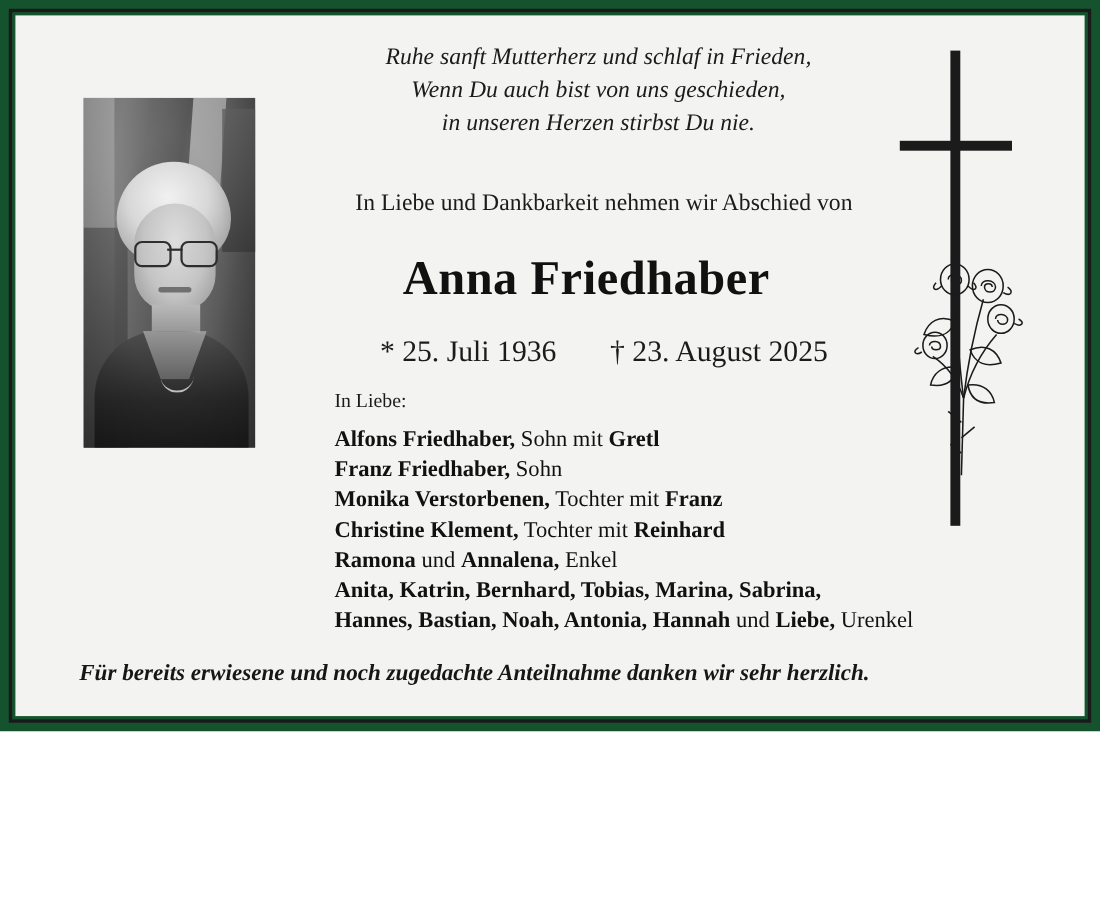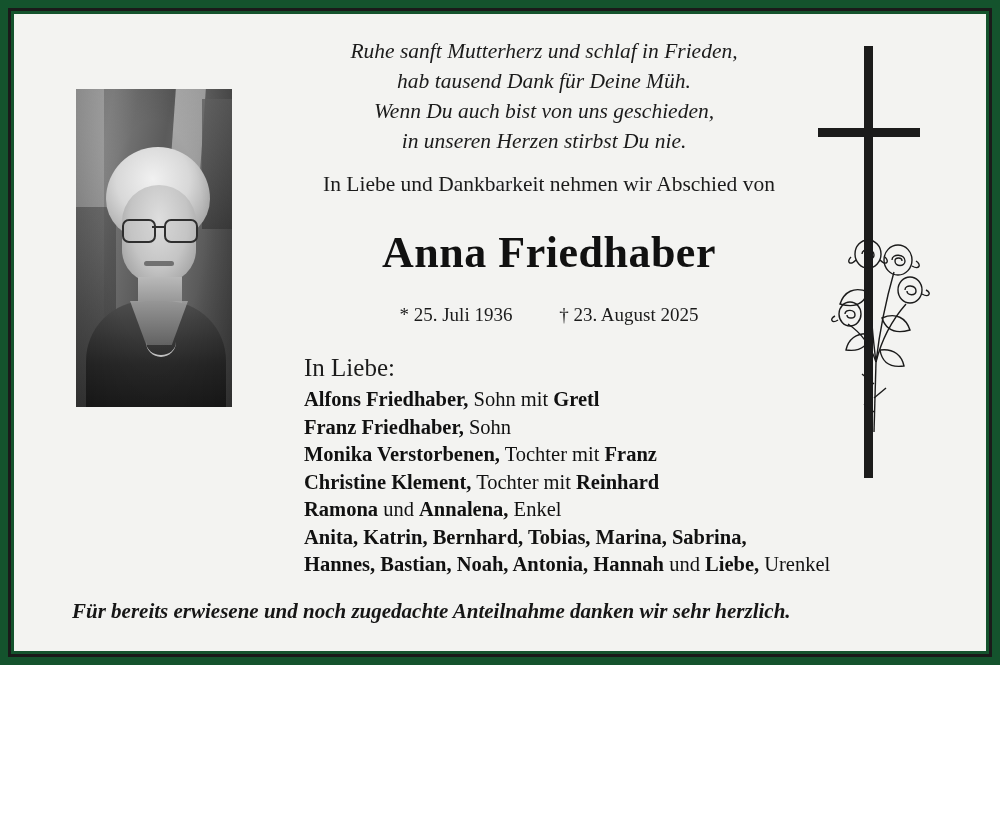--- a/index.html
+++ b/index.html
@@ -172,44 +172,44 @@
     position: absolute;
     left: 250px;
     top: 158px;
     width: 570px;
     text-align: center;
     font-size: 21.5px;
     color: #1b1b1b;
   }
   .name {
     position: absolute;
-    left: 250px;
+    left: 234px;
     top: 213px;
     width: 570px;
     text-align: center;
     font-size: 44px;
     font-weight: bold;
     letter-spacing: .5px;
     color: #111111;
   }
   .dates {
     position: absolute;
     left: 250px;
     top: 290px;
     width: 570px;
     text-align: center;
-    font-size: 19px;
+    font-size: 27px;
     color: #1b1b1b;
   }
   .dates .born { margin-right: 42px; }
   .inliebe {
     position: absolute;
     left: 290px;
     top: 340px;
-    font-size: 25px;
+    font-size: 18px;
     color: #1b1b1b;
   }
   .family {
     position: absolute;
     left: 290px;
     top: 372px;
     width: 660px;
     font-size: 20.5px;
     line-height: 27.5px;
     color: #111111;
@@ -309,21 +309,20 @@
           <path d="M58 260 C44 254 34 260 30 272 C44 276 54 272 58 260 Z"></path>
           <path d="M72 286 C86 280 96 286 100 298 C86 302 76 298 72 286 Z"></path>
           <path d="M60 302 C46 300 38 308 36 318 C50 320 58 314 60 302 Z"></path>
           <path d="M70 318 C84 316 92 324 94 334 C80 336 72 330 70 318 Z"></path>
         </g>
       </svg>
     </div>
 
     <div class="verse">
       <div>Ruhe sanft Mutterherz und schlaf in Frieden,</div>
-      <div>hab tausend Dank für Deine Müh.</div>
       <div>Wenn Du auch bist von uns geschieden,</div>
       <div>in unseren Herzen stirbst Du nie.</div>
     </div>
 
     <div class="intro">In Liebe und Dankbarkeit nehmen wir Abschied von</div>
 
     <div class="name">Anna Friedhaber</div>
 
     <div class="dates">
       <span class="born">* 25. Juli 1936</span>

